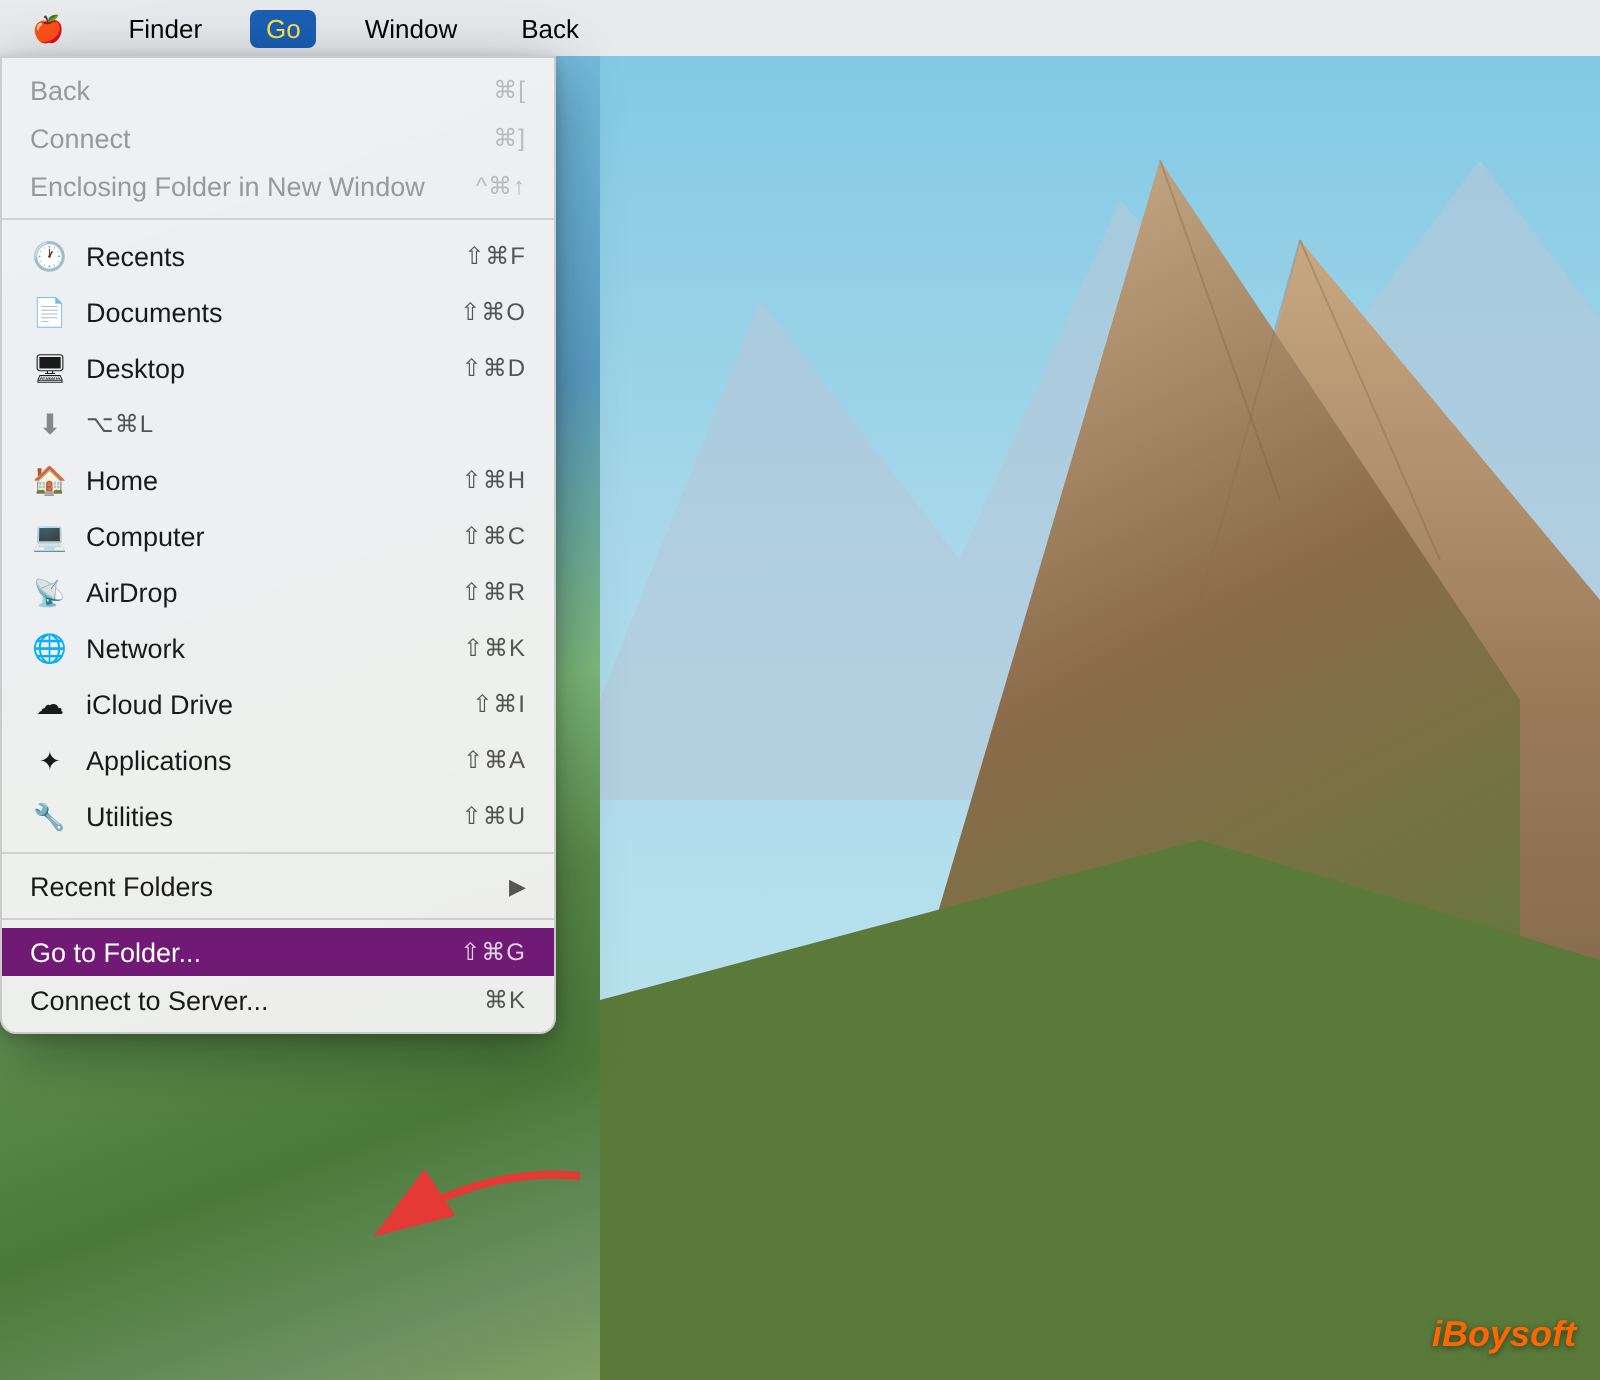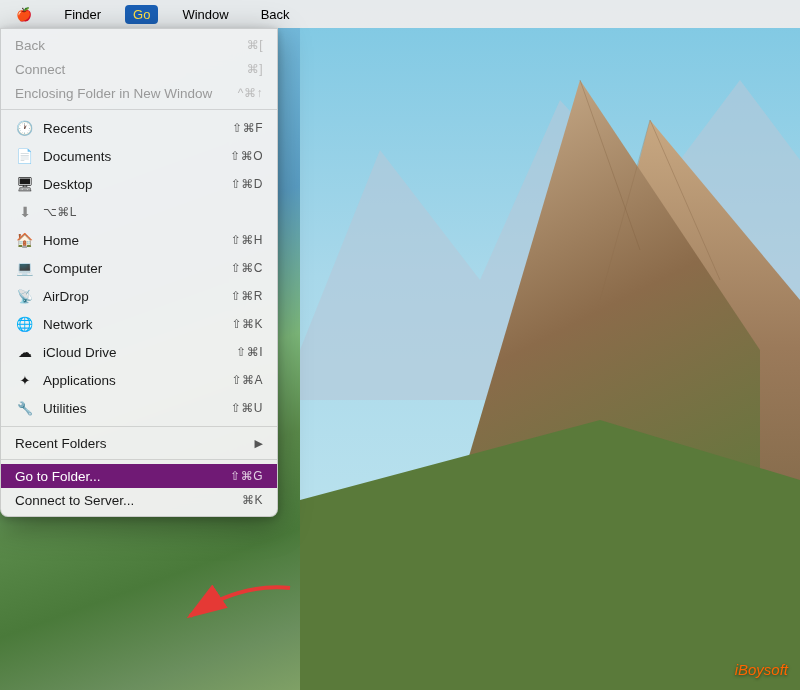--- a/index.html
+++ b/index.html
@@ -156,22 +156,22 @@
       width: 120px;
       height: 50px;
     }
 
     
     .watermark {
       position: absolute;
       bottom: 12px;
       right: 12px;
       color: white;
-      font-size: 15px;
-      font-weight: normal;
+      font-size: 18px;
+      font-weight: bold;
       z-index: 300;
       text-shadow: 0 1px 3px rgba(0,0,0,0.5);
       font-style: italic;
     }
 
     .watermark span {
       color: #ff6600;
     }
   </style>
 </head>

